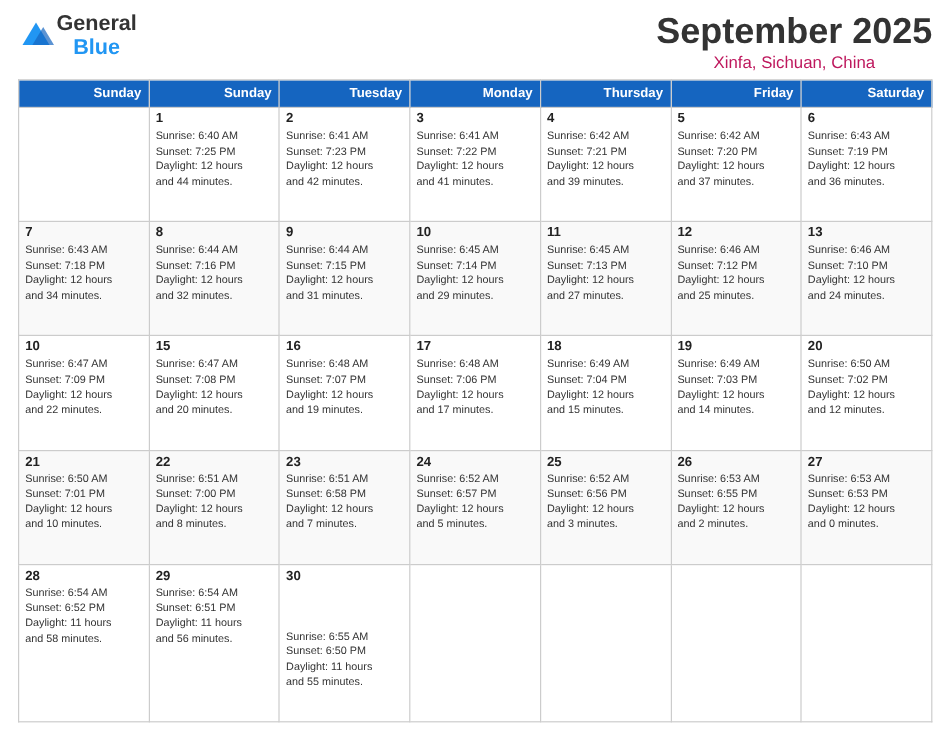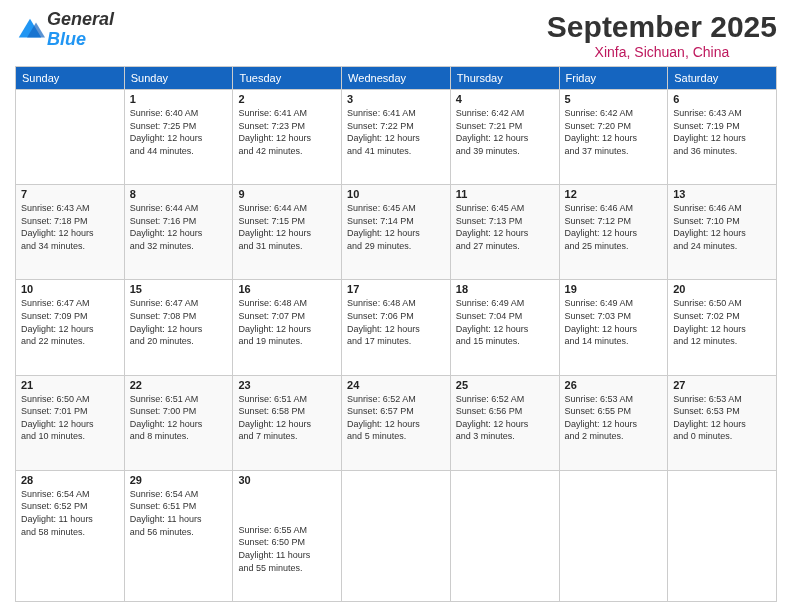--- a/index.html
+++ b/index.html
@@ -24,31 +24,31 @@
       margin-bottom: 6px;
     }
     .logo {
       display: flex;
       align-items: center;
     }
     .logo-text {
       display: flex;
       flex-direction: column;
       line-height: 1.1;
-      font-style: italic;
     }
     .logo-general {
       font-size: 18px;
       font-weight: bold;
       color: #333;
     }
     .logo-blue {
       font-size: 18px;
       font-weight: bold;
       color: #2196F3;
+      text-align: center;
     }
     .logo-icon {
       width: 30px;
       height: 30px;
       margin-right: 2px;
     }
     .title-block {
       text-align: center;
     }
     .month-title {
@@ -62,24 +62,24 @@
     }
     .calendar {
       flex: 1;
       border-collapse: collapse;
       width: 100%;
       font-size: 10px;
     }
     .calendar th {
       background-color: #1565C0;
       color: #fff;
-      text-align: left;
+      text-align: right;
       padding: 5px 6px;
       font-size: 11px;
-      font-weight: normal;
+      font-weight: bold;
       border: 1px solid #ccc;
     }
     .calendar td {
       border: 1px solid #ccc;
       vertical-align: top;
       padding: 3px 5px;
       width: calc(100% / 7);
       height: 78px;
     }
     .day-num {
@@ -123,21 +123,21 @@
       <div class="subtitle">Xinfa, Sichuan, China</div>
     </div>
   </div>
 
   <table class="calendar">
     <thead>
       <tr>
       <th>Sunday</th>
           <th>Sunday</th>
           <th>Tuesday</th>
-          <th>Wednesday</th>
+          <th>Monday</th>
           <th>Thursday</th>
           <th>Friday</th>
           <th>Saturday</th>
         </tr>
     </thead>
     <tbody id="calendar-body">
     <tr>
           <td class="empty-cell"></td>
           <td>
             <div class="day-num">1</div>

